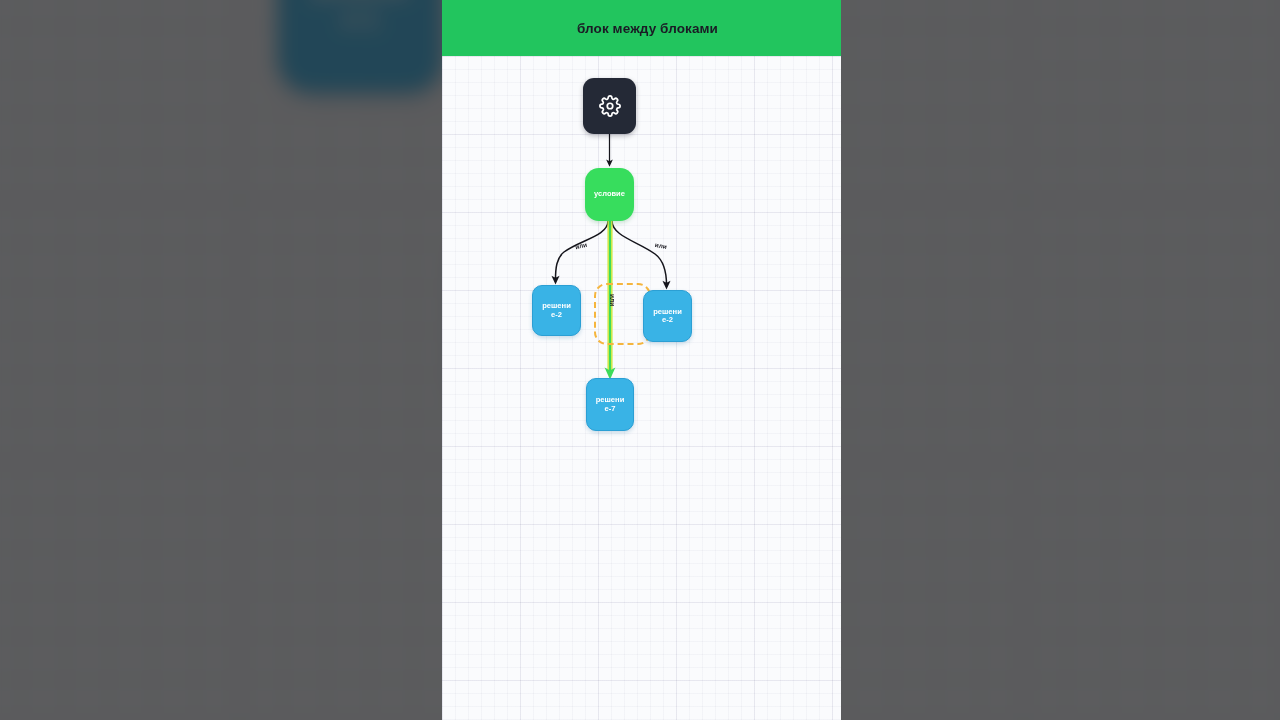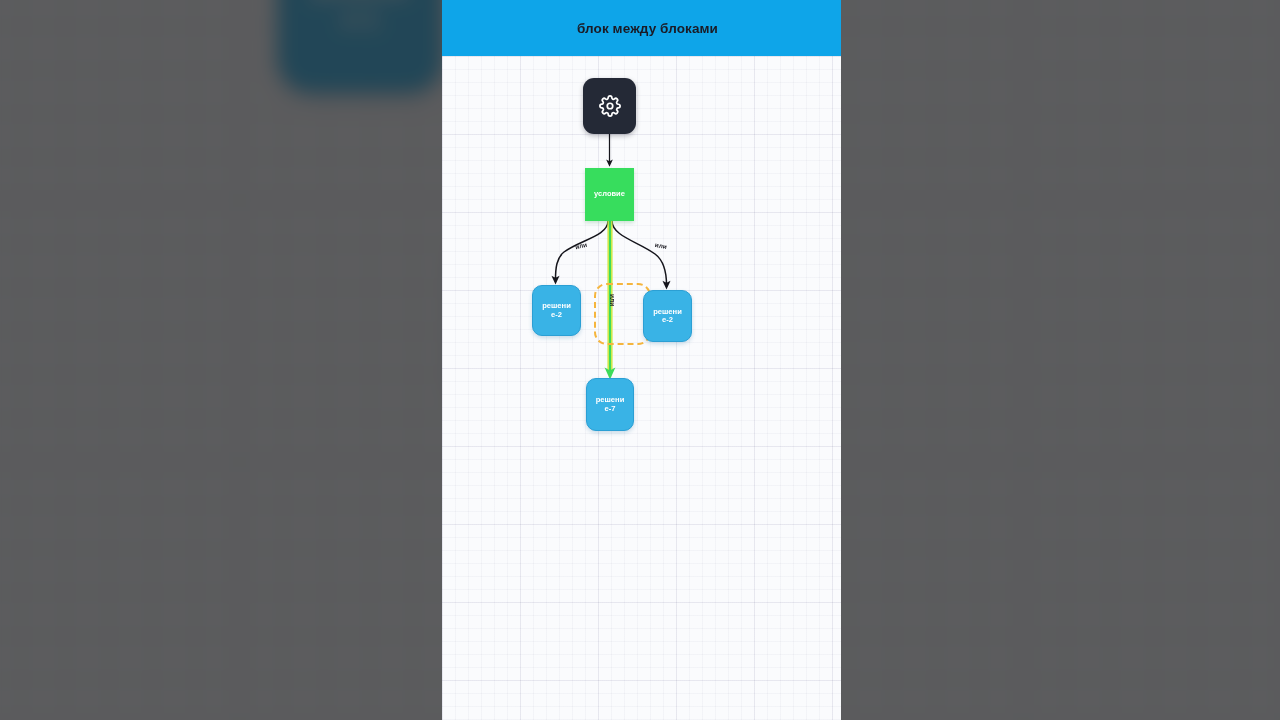--- a/index.html
+++ b/index.html
@@ -53,21 +53,21 @@
     top: 0;
     width: 399px;
     height: 720px;
     background: #ffffff;
     overflow: hidden;
   }
 
   #panel-header {
     position: relative;
     height: 56px;
-    background: #0ea5e9;
+    background: #22c55e;
     display: flex;
     align-items: center;
     justify-content: center;
     padding-left: 12px;
   }
   #panel-title {
     font-size: 13.5px;
     font-weight: bold;
     color: #1b1b25;
     letter-spacing: 0.1px;
@@ -125,21 +125,21 @@
     border-radius: 11px;
     box-shadow: 0 2px 5px rgba(20,22,34,0.28);
   }
 
   .node-cond {
     left: 143px;
     top: 112px;
     width: 49px;
     height: 53px;
     background: #37dd5d;
-    border-radius: 0;
+    border-radius: 14px;
     font-size: 7.5px;
     box-shadow: 0 2px 4px rgba(40,140,70,0.22);
   }
 
   .node-blue {
     background: #39b3e6;
     border: 1.6px solid #2b9fd4;
     border-radius: 10px;
     font-size: 7.6px;
     box-shadow: 0 2px 4px rgba(30,110,160,0.22);

